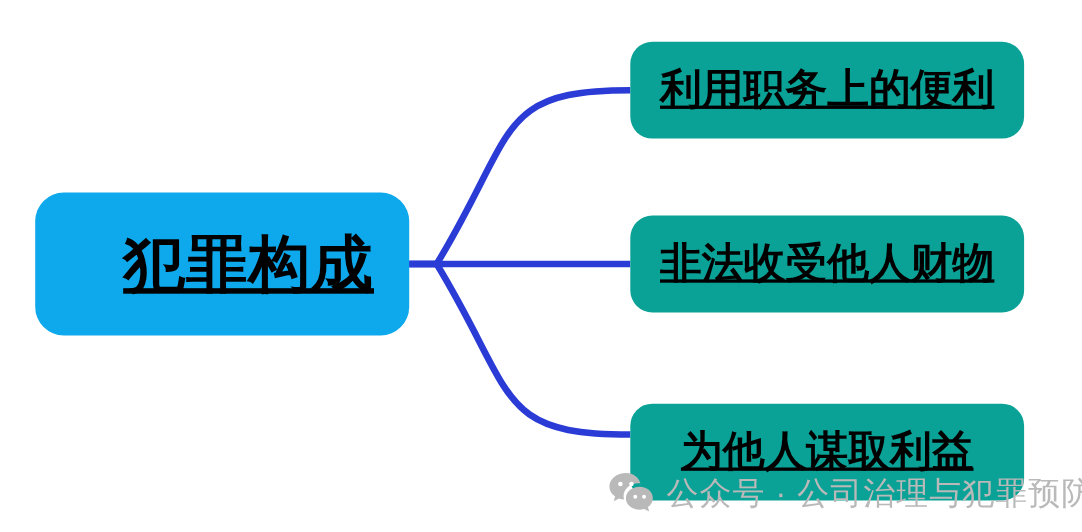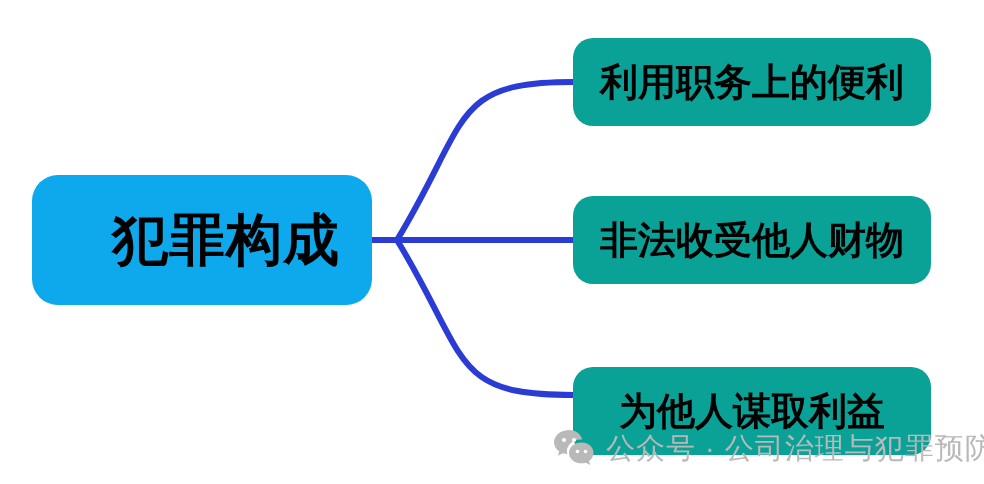--- a/index.html
+++ b/index.html
@@ -29,20 +29,21 @@
   }
   .node {
     position: absolute;
     display: flex;
     align-items: center;
     justify-content: center;
     color: var(--node-text-color);
     font-weight: bold;
     text-align: center;
     line-height: 1;
+    text-decoration: underline;
   }
   .node-root {
     left: 32px;
     top: 175px;
     width: 340px;
     height: 130px;
     border-radius: 26px;
     background: var(--node-root-bg);
     font-size: 56px;
     letter-spacing: 1px;

